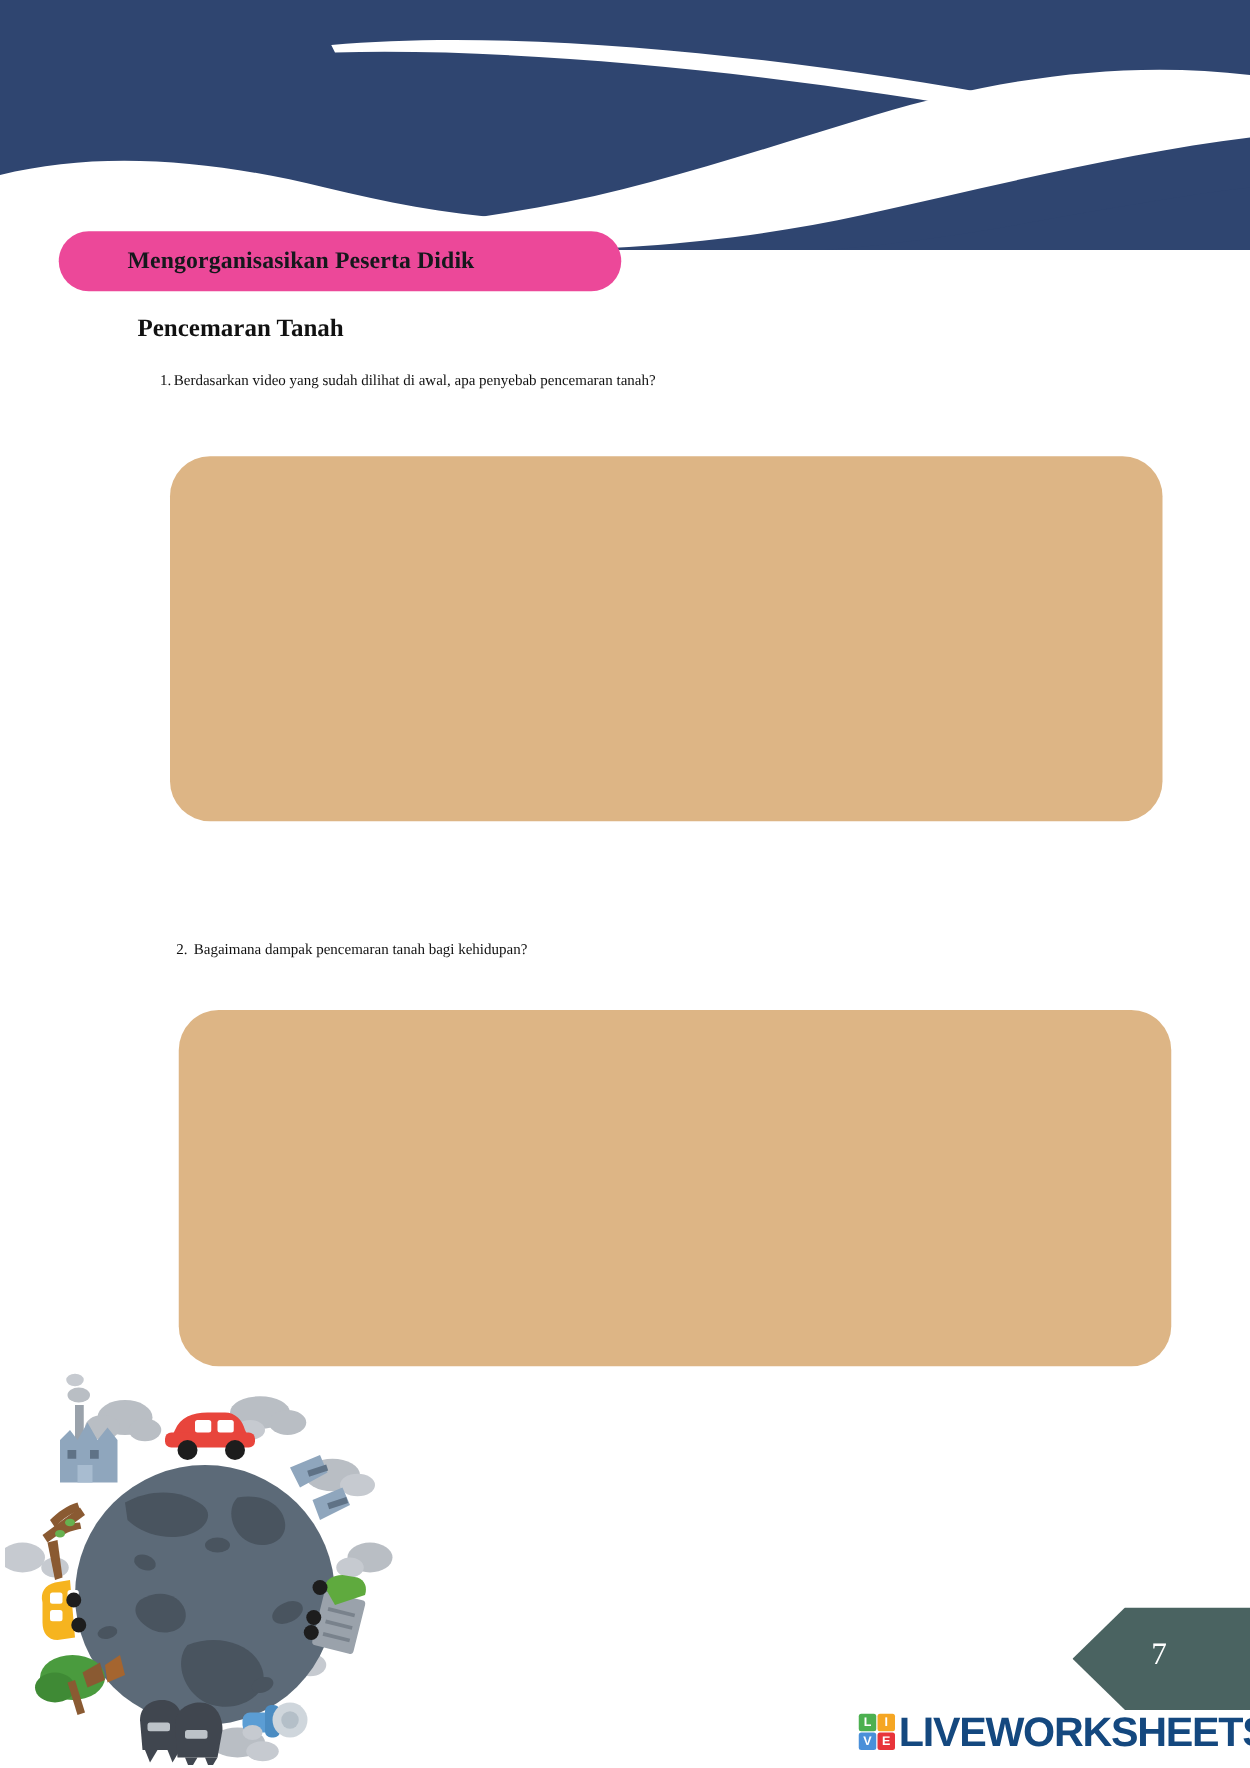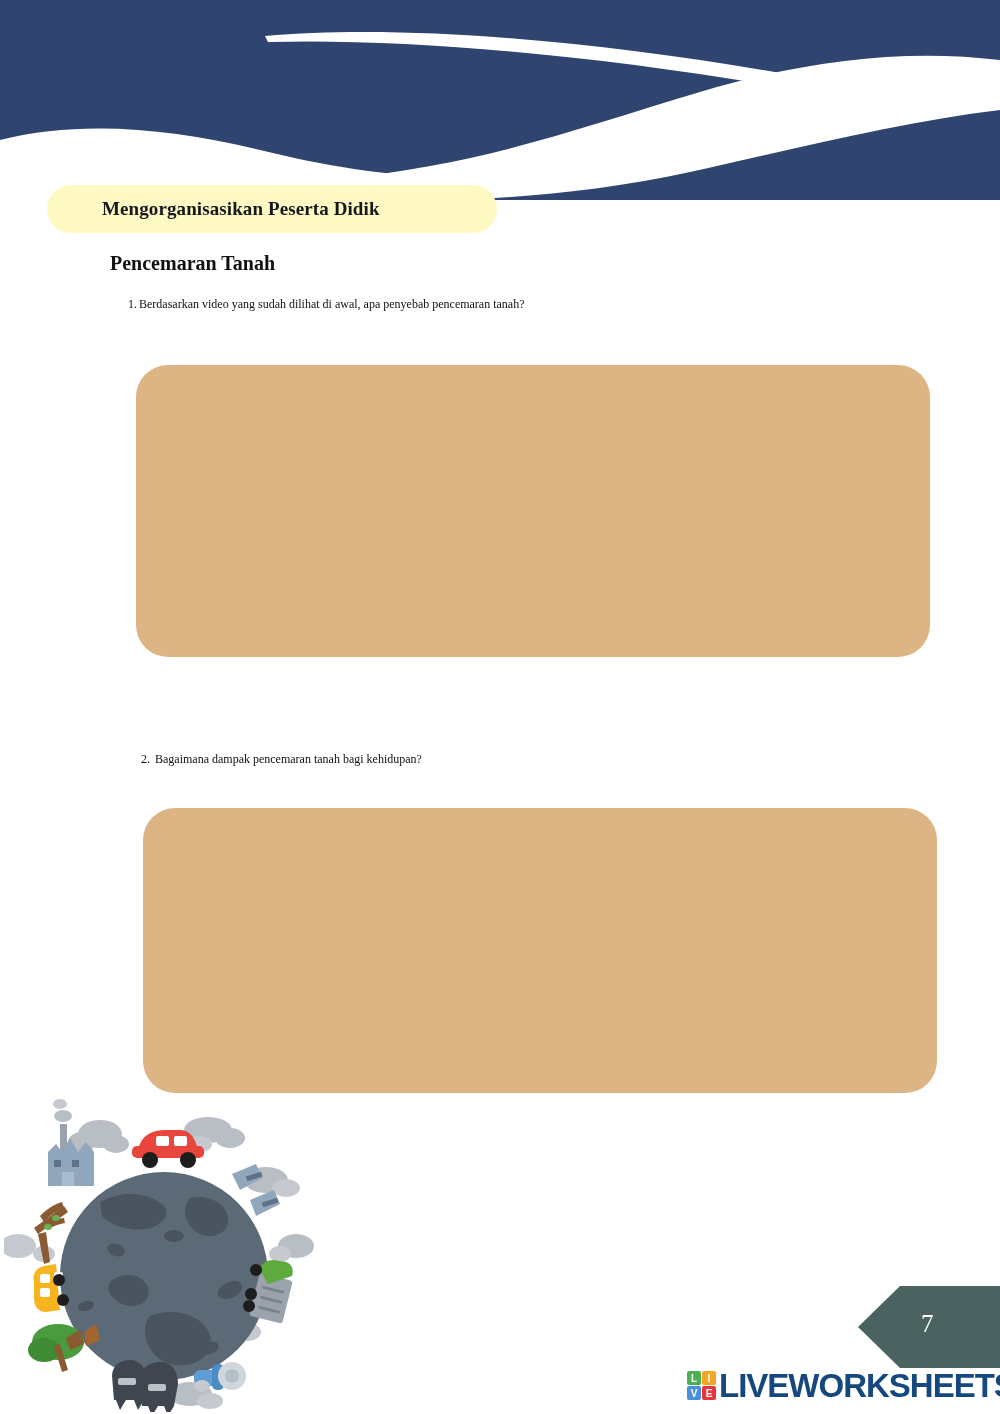--- a/index.html
+++ b/index.html
@@ -25,21 +25,21 @@
   }
   .header-wave svg { display: block; width: 1000px; height: 200px; }
 
   
   .section-badge {
     position: absolute;
     left: 47px;
     top: 185px;
     width: 450px;
     height: 48px;
-    background: #fef9c3;
+    background: #ec4899;
     border-radius: 24px;
     display: flex;
     align-items: center;
   }
   .section-badge-label {
     padding-left: 55px;
     font-family: "Liberation Serif", serif;
     font-weight: bold;
     font-size: 19px;
     color: #15181c;

